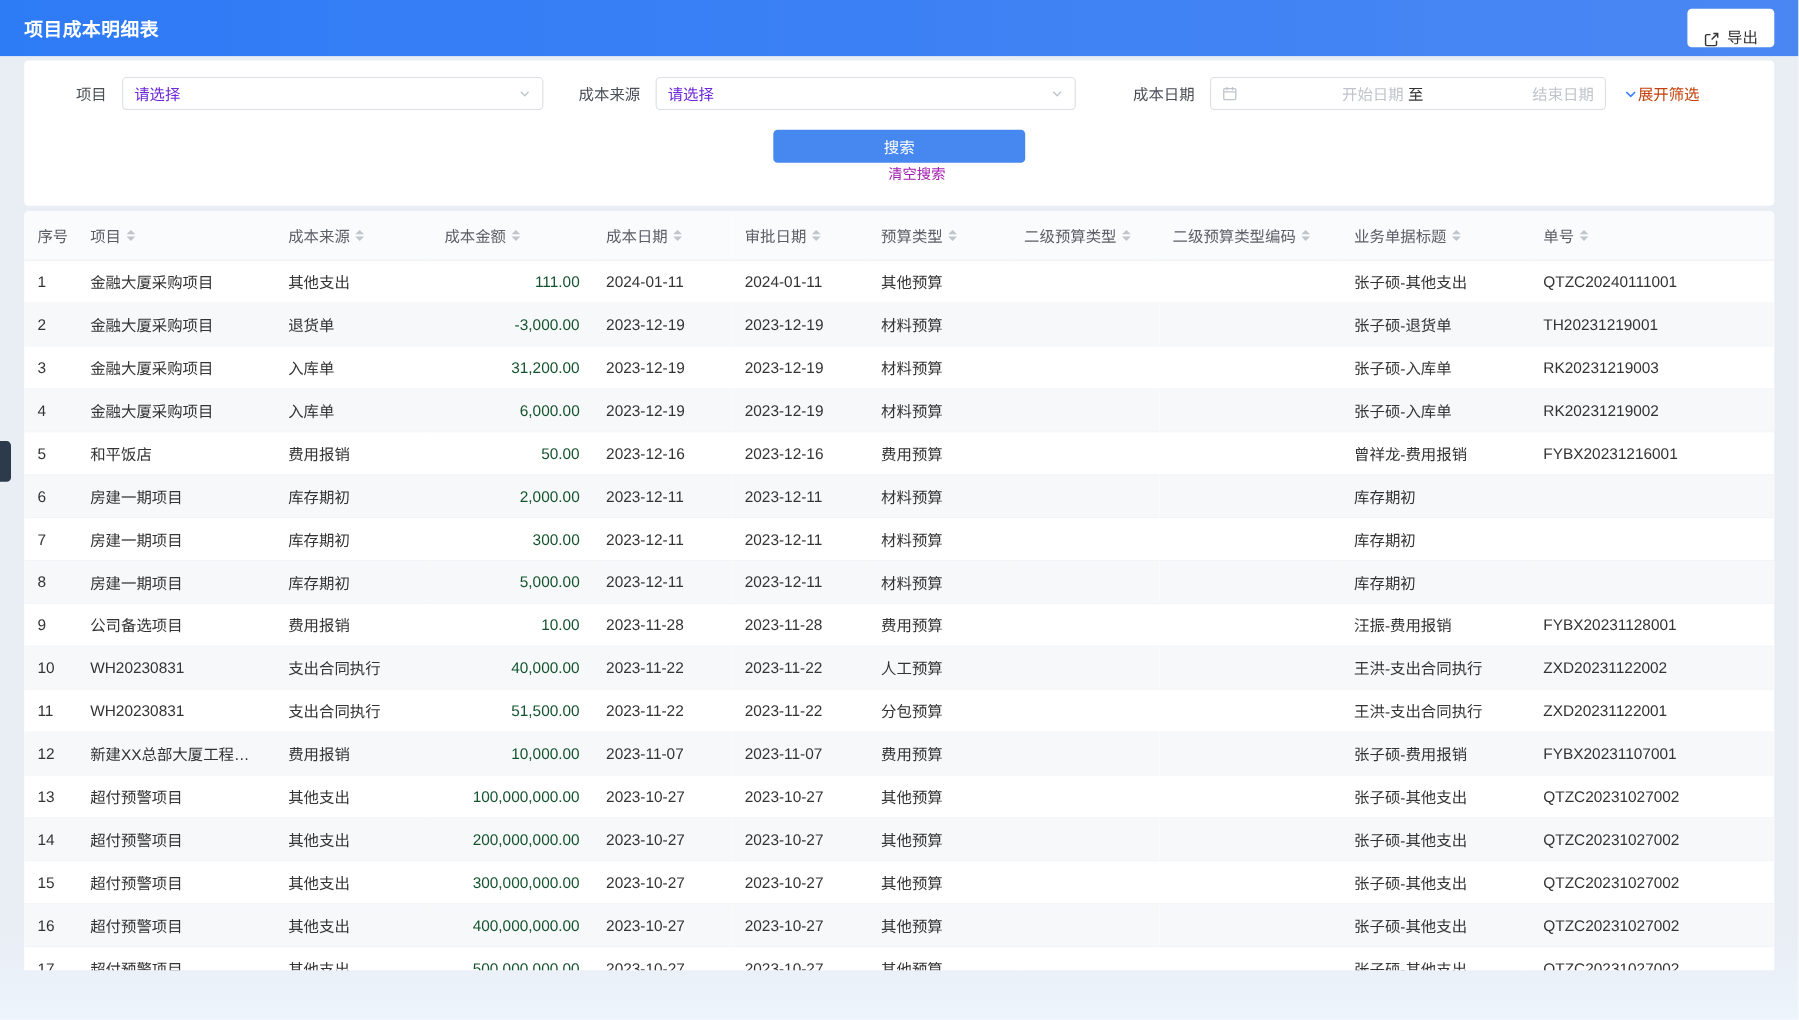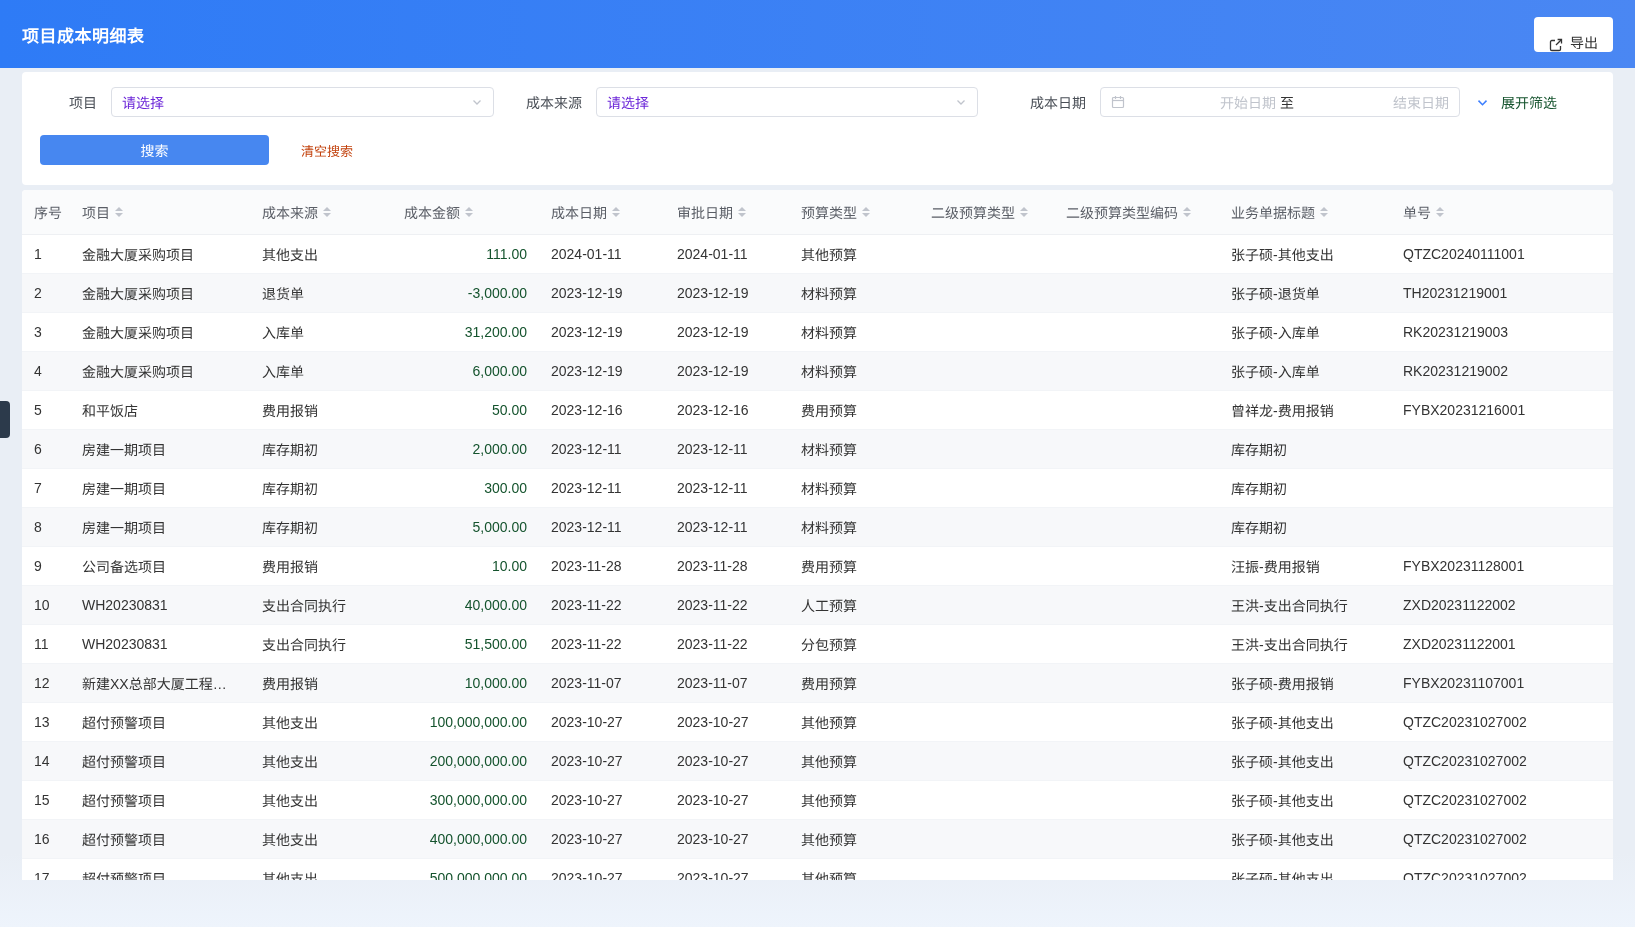--- a/index.html
+++ b/index.html
@@ -6,21 +6,21 @@
   html, body { width: 1635px; height: 927px; overflow: hidden; }
   body {
     font-family: "Liberation Sans", "DejaVu Sans", sans-serif;
     background: linear-gradient(#e9eef5 0%, #e9eef5 92%, #eef4fc 100%);
     font-size: 14px;
     color: #333;
   }
 
   
   .topbar {
-    height: 68px;
+    height: 51px;
     background: linear-gradient(90deg, #2e7bf6, #4a87f3);
     display: flex;
     align-items: center;
     justify-content: space-between;
     padding: 0 22px;
   }
   .page-title { color: #fff; font-size: 17px; font-weight: 700; letter-spacing: .5px; }
   .export-btn {
     background: #fff; border: none; border-radius: 4px;
     height: 35px; padding: 0 15px;
@@ -53,30 +53,30 @@
   .date-range {
     width: 360px; height: 30px;
     border: 1px solid #dcdfe6; border-radius: 4px;
     background: #fff; display: flex; align-items: center;
     padding: 0 10px; cursor: pointer;
   }
   .date-range .ph { flex: 1; text-align: right; color: #c0c4cc; }
   .date-range .sep { color: #333; padding: 0 4px; }
   .expand-link {
     margin-left: 16px;
-    color: #14532d; display: inline-flex; align-items: center; gap: 12px;
+    color: #c2410c; display: inline-flex; align-items: center; gap: 0;
     cursor: pointer; text-decoration: none; white-space: nowrap;
   }
-  .filter-actions { margin-top: 18px; display: flex; align-items: center; }
+  .filter-actions { margin-top: 18px; display: flex; align-items: center; flex-direction: column; }
   .search-btn {
     width: 229px; height: 30px;
     background: #4787f0; color: #fff; border: none; border-radius: 4px;
     font-size: 14px; cursor: pointer; font-family: inherit;
   }
-  .clear-link { margin-left: 32px; color: #c2410c; cursor: pointer; text-decoration: none; font-size: 13px; }
+  .clear-link { margin-left: 32px; color: #a21caf; cursor: pointer; text-decoration: none; font-size: 13px; }
 
   
   .table-card {
     margin: 5px 22px 1px;
     background: #fff;
     border-radius: 4px 4px 0 0;
     height: 690px;
     overflow: hidden;
   }
   table { width: 100%; border-collapse: collapse; table-layout: fixed; }

